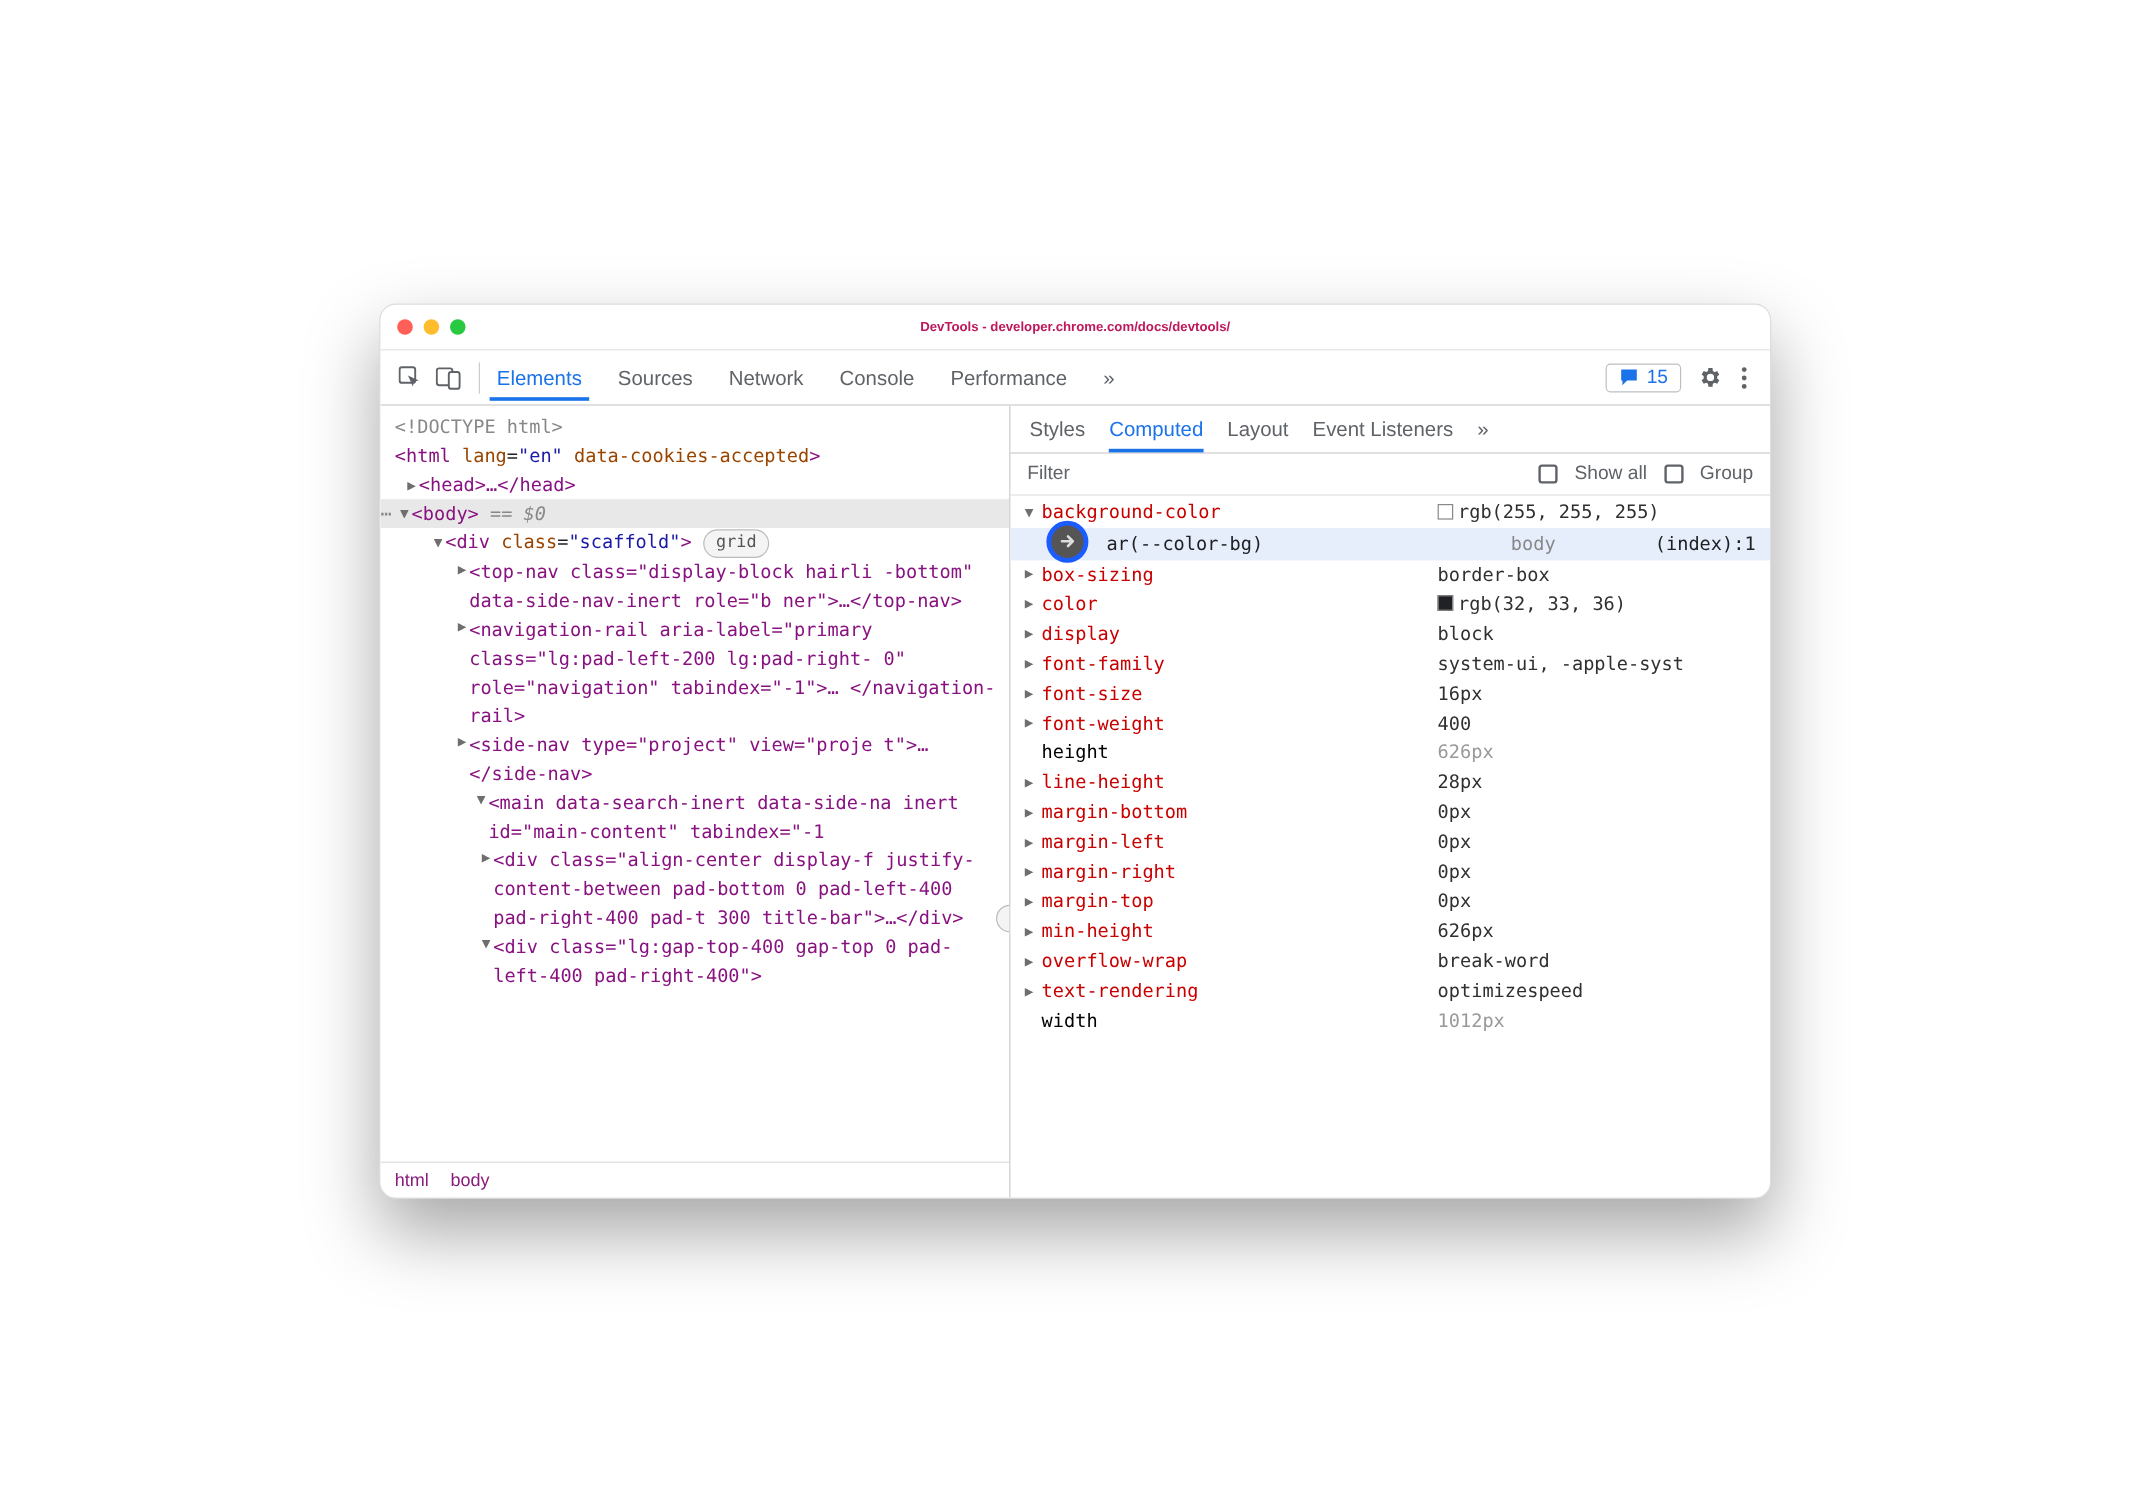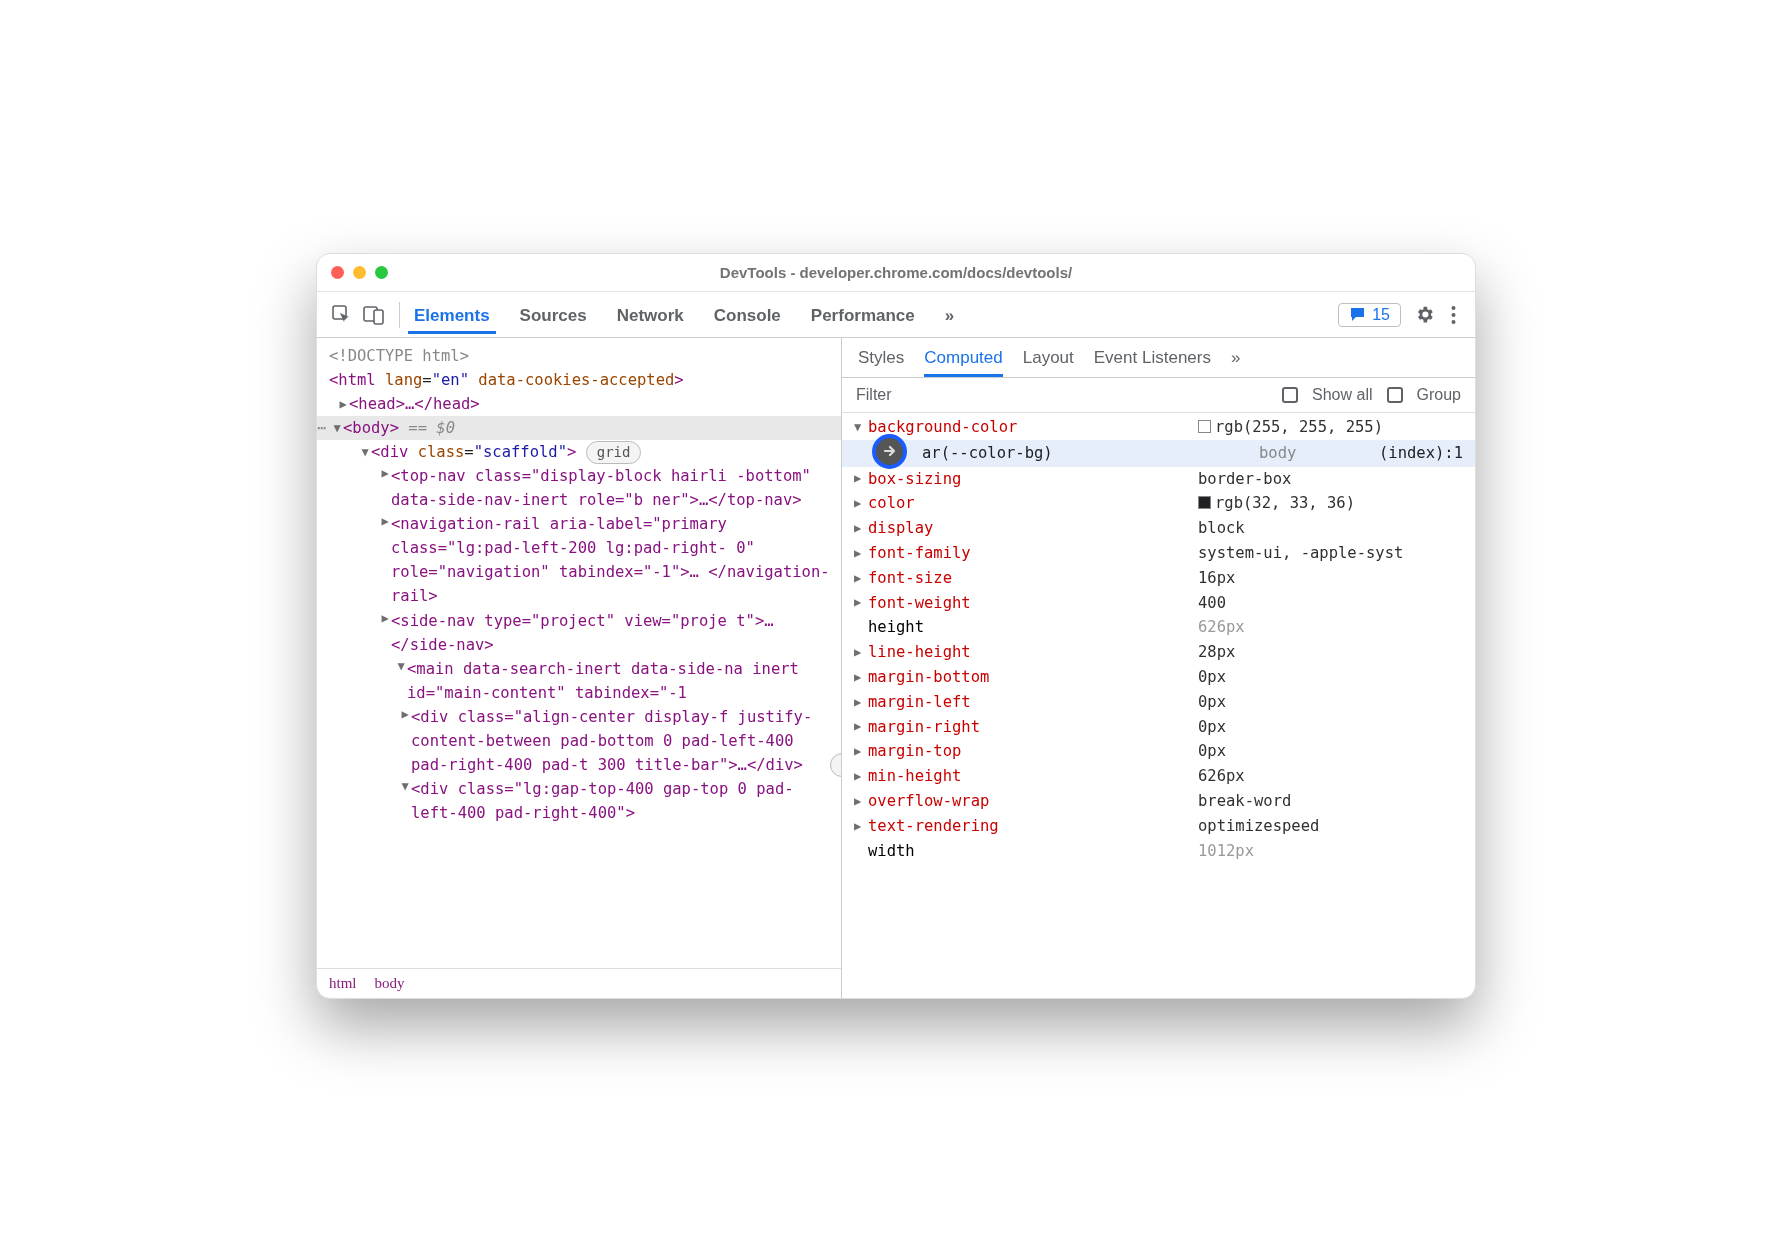--- a/index.html
+++ b/index.html
@@ -34,33 +34,33 @@
     font-family: -apple-system, BlinkMacSystemFont, "Segoe UI", sans-serif;
   }
   .traffic { display: flex; gap: 9px; }
   .tl { width: 13px; height: 13px; border-radius: 50%; }
   .tl.red { background: #ff5f57; }
   .tl.yel { background: #ffbd2e; }
   .tl.grn { background: #28c940; }
   .title-text {
     position: absolute; left: 0; right: 0;
     text-align: center; font-weight: 600;
-    font-size: 15px; color: #737373;
+    font-size: 11px; color: #be185d;
   }
   
   .toolbar {
     display: flex; align-items: center;
     height: 46px; border-bottom: 1px solid #ccc;
     padding: 0 10px;
     font-family: -apple-system, BlinkMacSystemFont, "Segoe UI", sans-serif;
     font-size: 17px; color: #5f6368;
   }
   .tb-icon { width: 30px; display:flex; justify-content:center; margin-right: 2px;}
   .tb-sep { width:1px; height: 26px; background:#ccc; margin: 0 8px; }
-  .tabs-main { display:flex; gap: 18px; font-weight: bold; }
+  .tabs-main { display:flex; gap: 18px; }
   .tab { padding: 10px 6px 8px; cursor: default; }
   .tab.active { color: #1a73e8; border-bottom: 3px solid #1a73e8; padding-bottom: 5px; }
   .tb-spacer { flex:1; }
   .badge {
     display:flex; align-items:center; gap:6px;
     border:1px solid #bcc0c4; border-radius:4px;
     padding: 2px 10px; color:#1a73e8; font-size:16px; margin-right:6px;
   }
   
   .body-split { display:flex; height: 660px; }
@@ -79,21 +79,21 @@
   .italgray { color:#888; font-style: italic; }
   .pill {
     display:inline-block; border:1px solid #bbb;
     border-radius: 12px; padding: 0 10px; font-size:14px;
     color:#555; font-family: ui-monospace, monospace;
     vertical-align: middle; background:#f4f4f4;
   }
   .wrapline { white-space: normal; padding-left: 0; }
   
   .crumbs { border-top:1px solid #ddd; padding: 6px 12px; color:#8a1c7c;
-    font-family: Liberation Serif, serif; font-size:15px; display:flex; gap:18px;}
+    font-family: Liberation Sans, sans-serif; font-size:15px; display:flex; gap:18px;}
   
   .subtabs {
     display:flex; align-items:center; gap: 20px;
     padding: 10px 16px 0; border-bottom:1px solid #ccc;
     font-family: -apple-system, sans-serif; font-size:17px; color:#5f6368;
   }
   .subtab { padding-bottom: 9px; cursor:default; }
   .subtab.active { color:#1a73e8; border-bottom:3px solid #1a73e8; padding-bottom:6px;}
   
   .filterbar {

